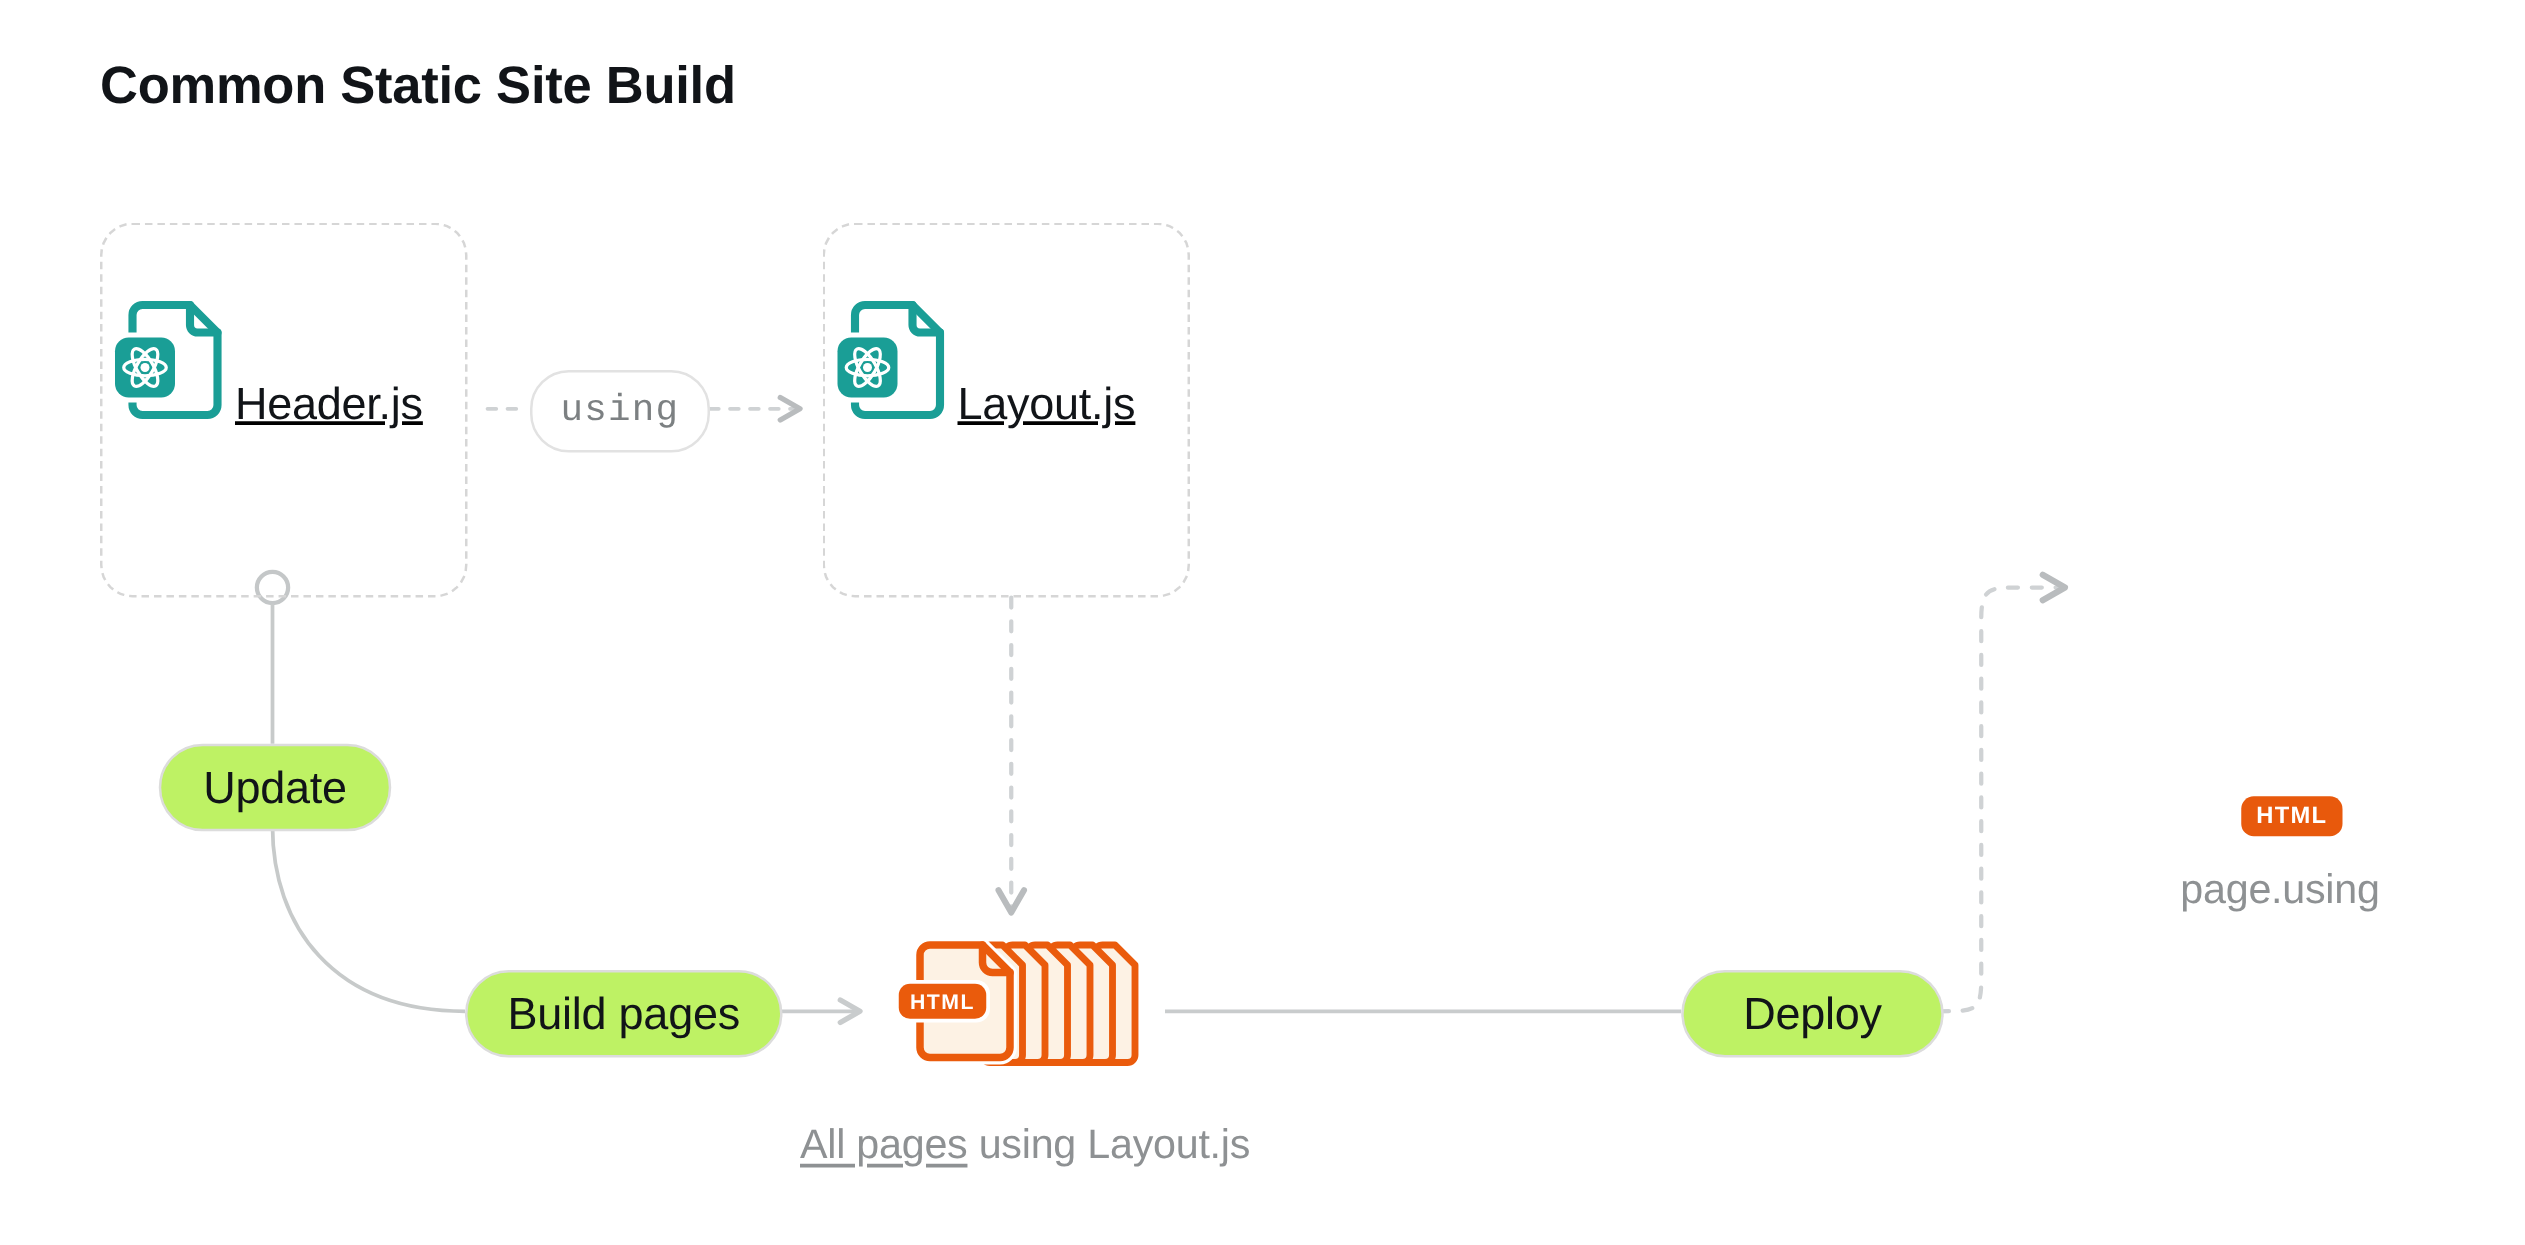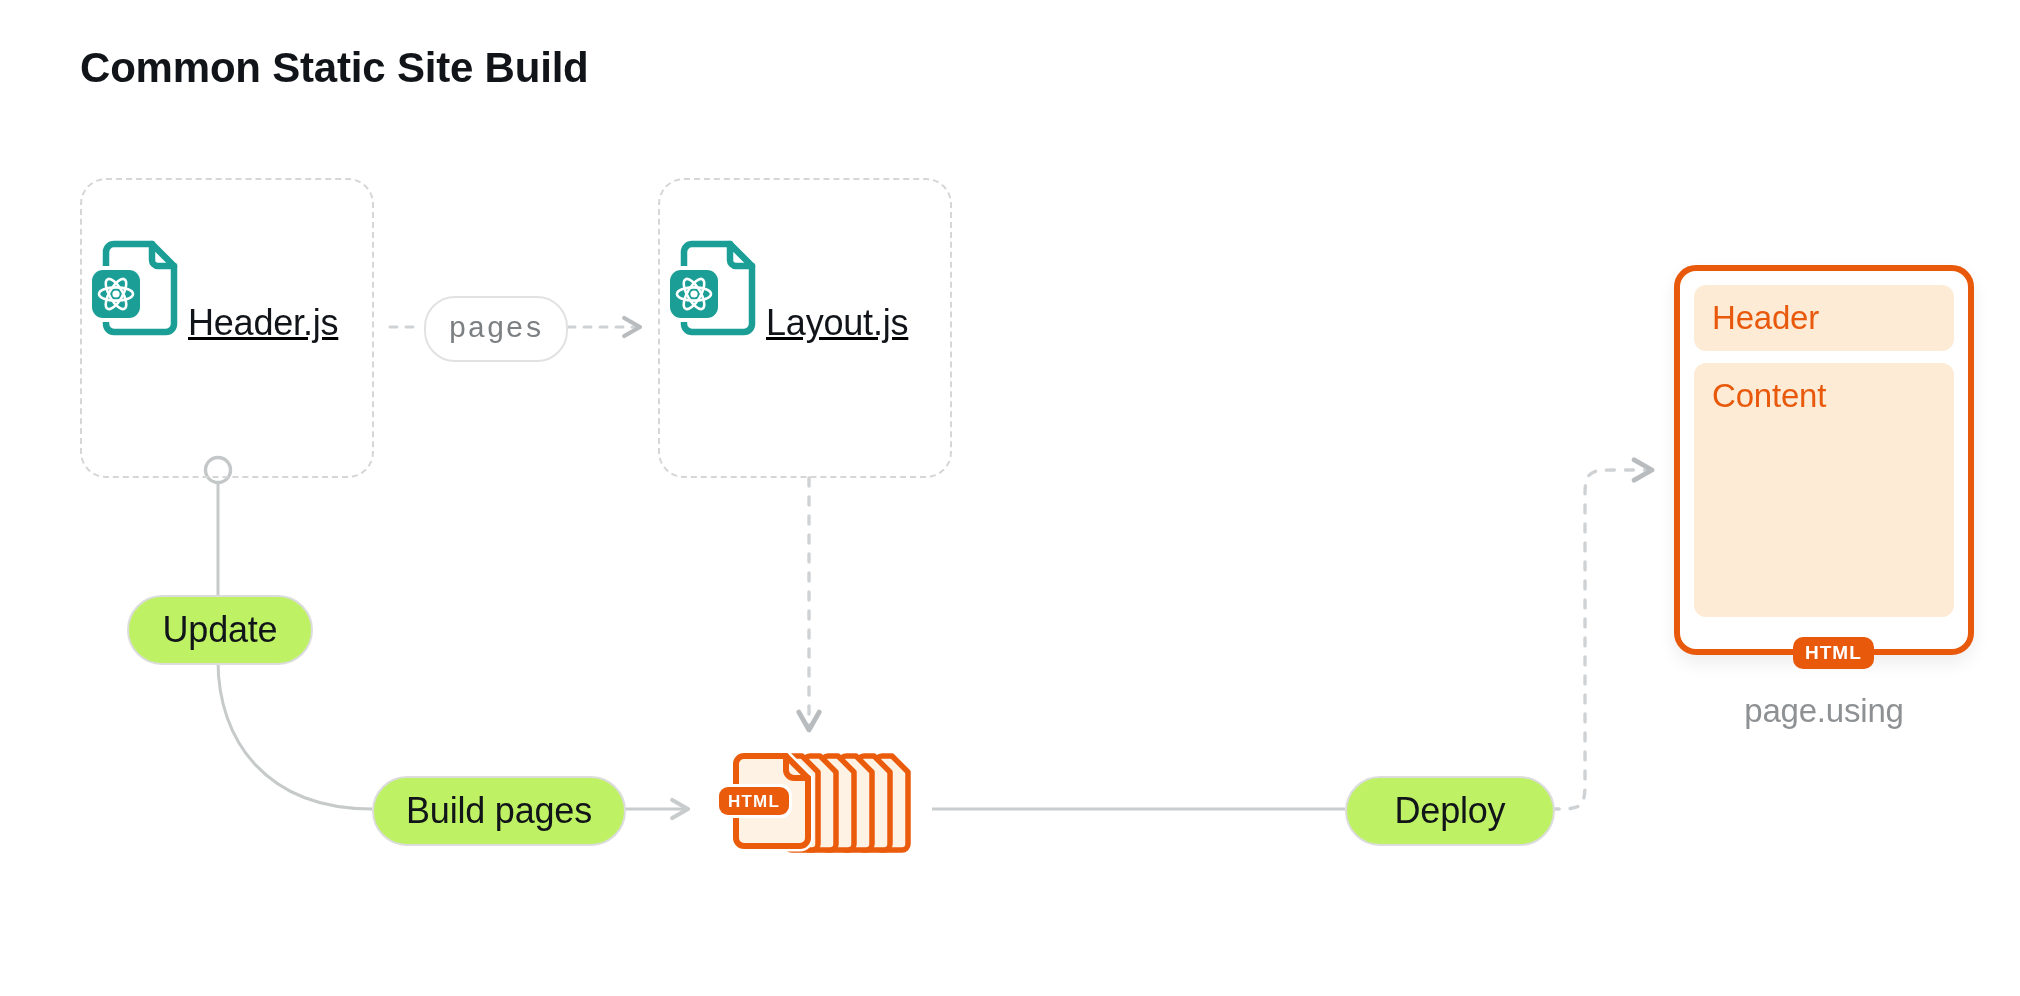--- a/index.html
+++ b/index.html
@@ -179,21 +179,21 @@
           <ellipse rx="17" ry="6.6" transform="rotate(60)"></ellipse>
           <ellipse rx="17" ry="6.6" transform="rotate(120)"></ellipse>
           <circle r="3.6" fill="#ffffff" stroke="none"></circle>
         </g>
       </svg>
     </span>
     <span class="fname">Layout.js</span>
   </div>
 
   <div class="abs" id="import-pill">
-    <span>pages</span>
+    <span>using</span>
   </div>
 
   <div class="abs pill" id="pill-update">
     <span>Update</span>
   </div>
   <div class="abs pill" id="pill-build">
     <span>Build pages</span>
   </div>
   <div class="abs pill" id="pill-deploy">
     <span>Deploy</span>
@@ -214,21 +214,20 @@
       <path d="M30 8 h42 l22 22 v60 a8 8 0 0 1 -8 8 h-56 a8 8 0 0 1 -8 -8 v-74 a8 8 0 0 1 8 -8 z" fill="#ffffff" stroke="#ffffff" stroke-width="11" stroke-linejoin="round"></path>
       <path d="M30 8 h42 l22 22 v60 a8 8 0 0 1 -8 8 h-56 a8 8 0 0 1 -8 -8 v-74 a8 8 0 0 1 8 -8 z" fill="#fdf2e4" stroke="#ea5b0c" stroke-width="6" stroke-linejoin="round"></path>
       <path d="M72 8 v14 a8 8 0 0 0 8 8 h14" fill="none" stroke="#ea5b0c" stroke-width="6" stroke-linejoin="round" stroke-linecap="round"></path>
 
       <rect x="2" y="36" width="76" height="34" rx="11" fill="#ffffff"></rect>
       <rect x="5" y="39" width="70" height="28" rx="9" fill="#ea5b0c"></rect>
       <text x="40" y="59" text-anchor="middle" fill="#ffffff" font-family="Liberation Sans, sans-serif" font-size="17" font-weight="bold" letter-spacing="1.2">HTML</text>
     </svg>
   </div>
 
-
-  <div class="abs" id="page-card">
-    <div class="blk header-blk">Header</div>
-    <div class="blk content-blk">Content</div>
-  </div>
+  <div class="abs" id="stack-caption">
+    <span class="underlined">All pages</span><span> using Layout.js</span>
+  </div>
+
   <div class="abs" id="card-html-badge">HTML</div>
   <div class="abs" id="page-card-label">page.using</div>
 
 </div>
 
 </body></html>

